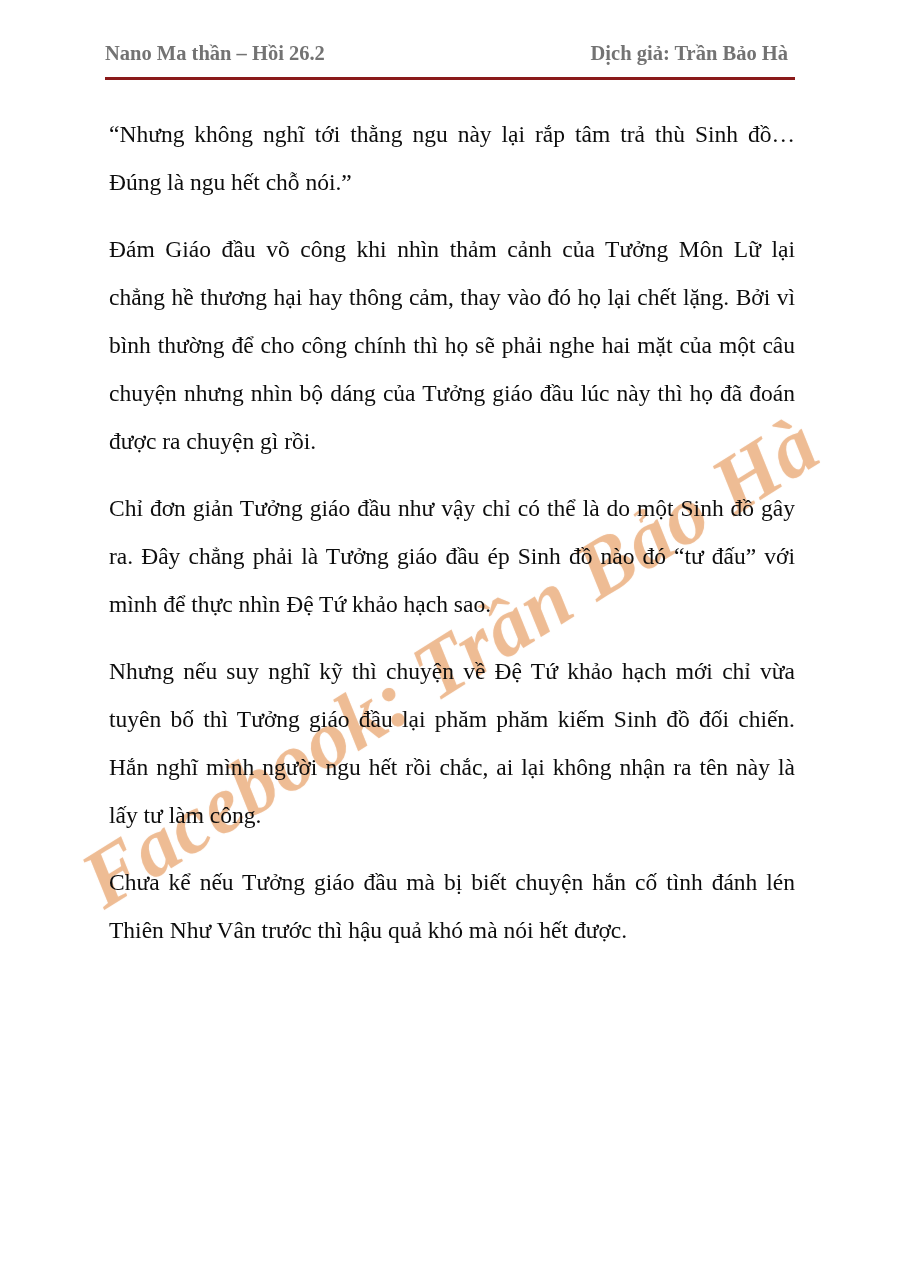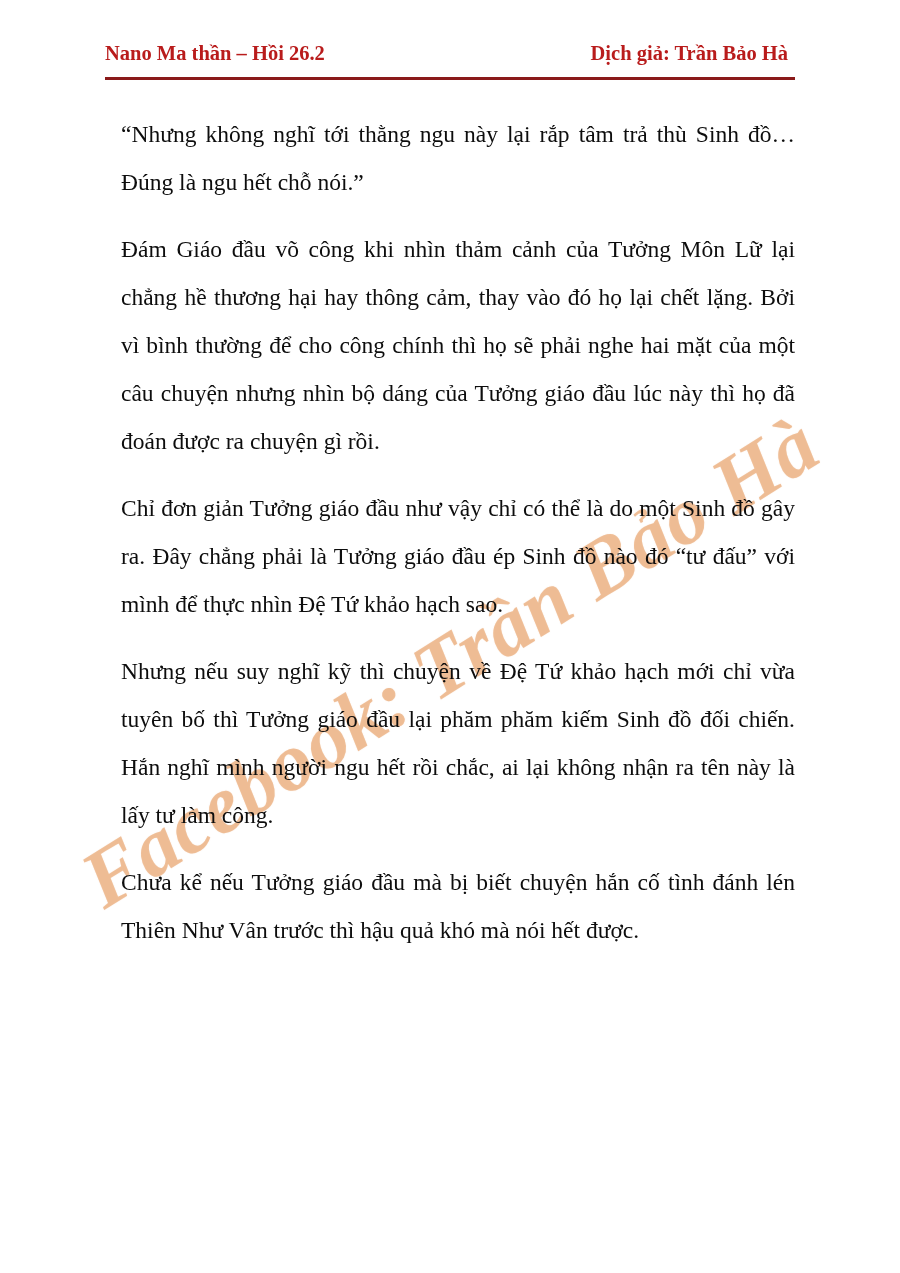--- a/index.html
+++ b/index.html
@@ -36,21 +36,21 @@
     height: 46px;
     margin-top: 42px;
     display: flex;
     align-items: flex-start;
     justify-content: space-between;
   }
   .header-left, .header-right {
     font-family: "Liberation Serif", serif;
     font-weight: bold;
     font-size: 20.5px;
-    color: #b91c1c;
+    color: #737373;
     white-space: nowrap;
   }
   .header-right {
     margin-right: 7px;
   }
   .header-rule {
     position: absolute;
     left: 0;
     right: 0;
     bottom: 8px;
@@ -60,21 +60,21 @@
 
   
   .body-text {
     margin-top: 22px;
   }
   .para {
     font-size: 23.5px;
     line-height: 48px;
     text-align: justify;
     text-justify: inter-word;
-    margin: 0 0 19px 16px;
+    margin: 0 0 19px 4px;
     color: #0d0d0d;
     hyphens: none;
   }
   .para:last-child {
     margin-bottom: 0;
   }
   .para.no-justify-last {
     text-align-last: left;
   }
 

